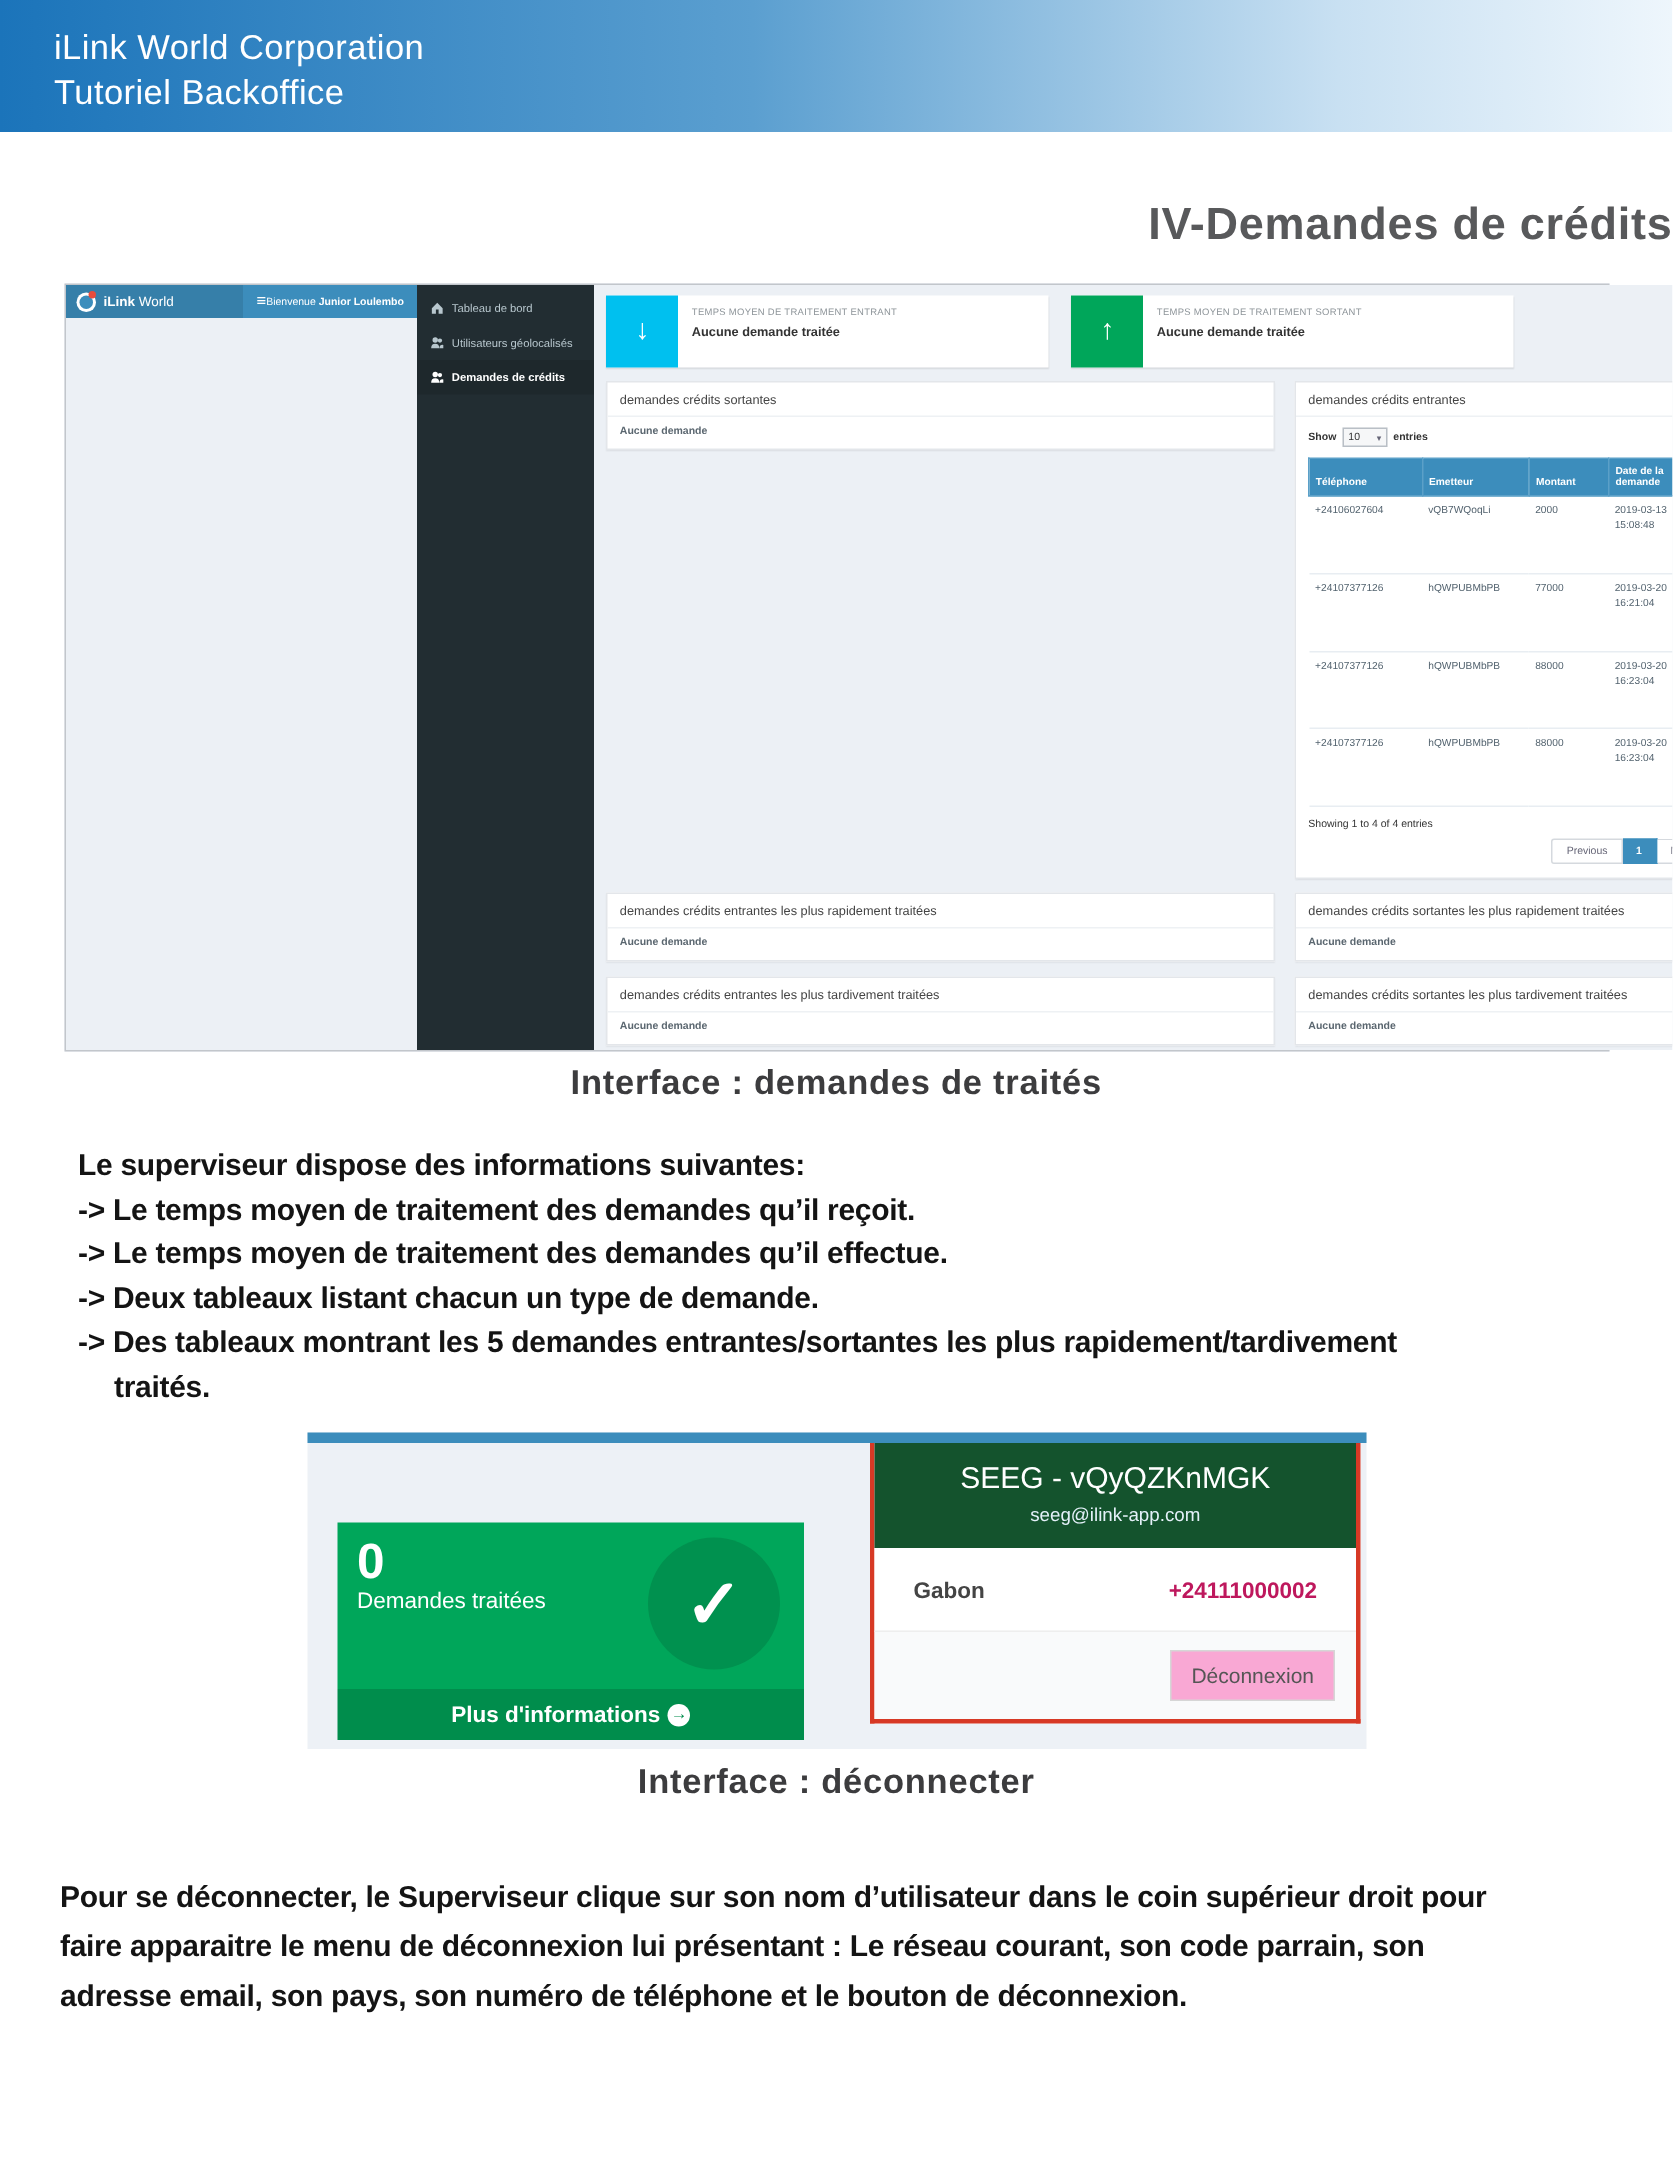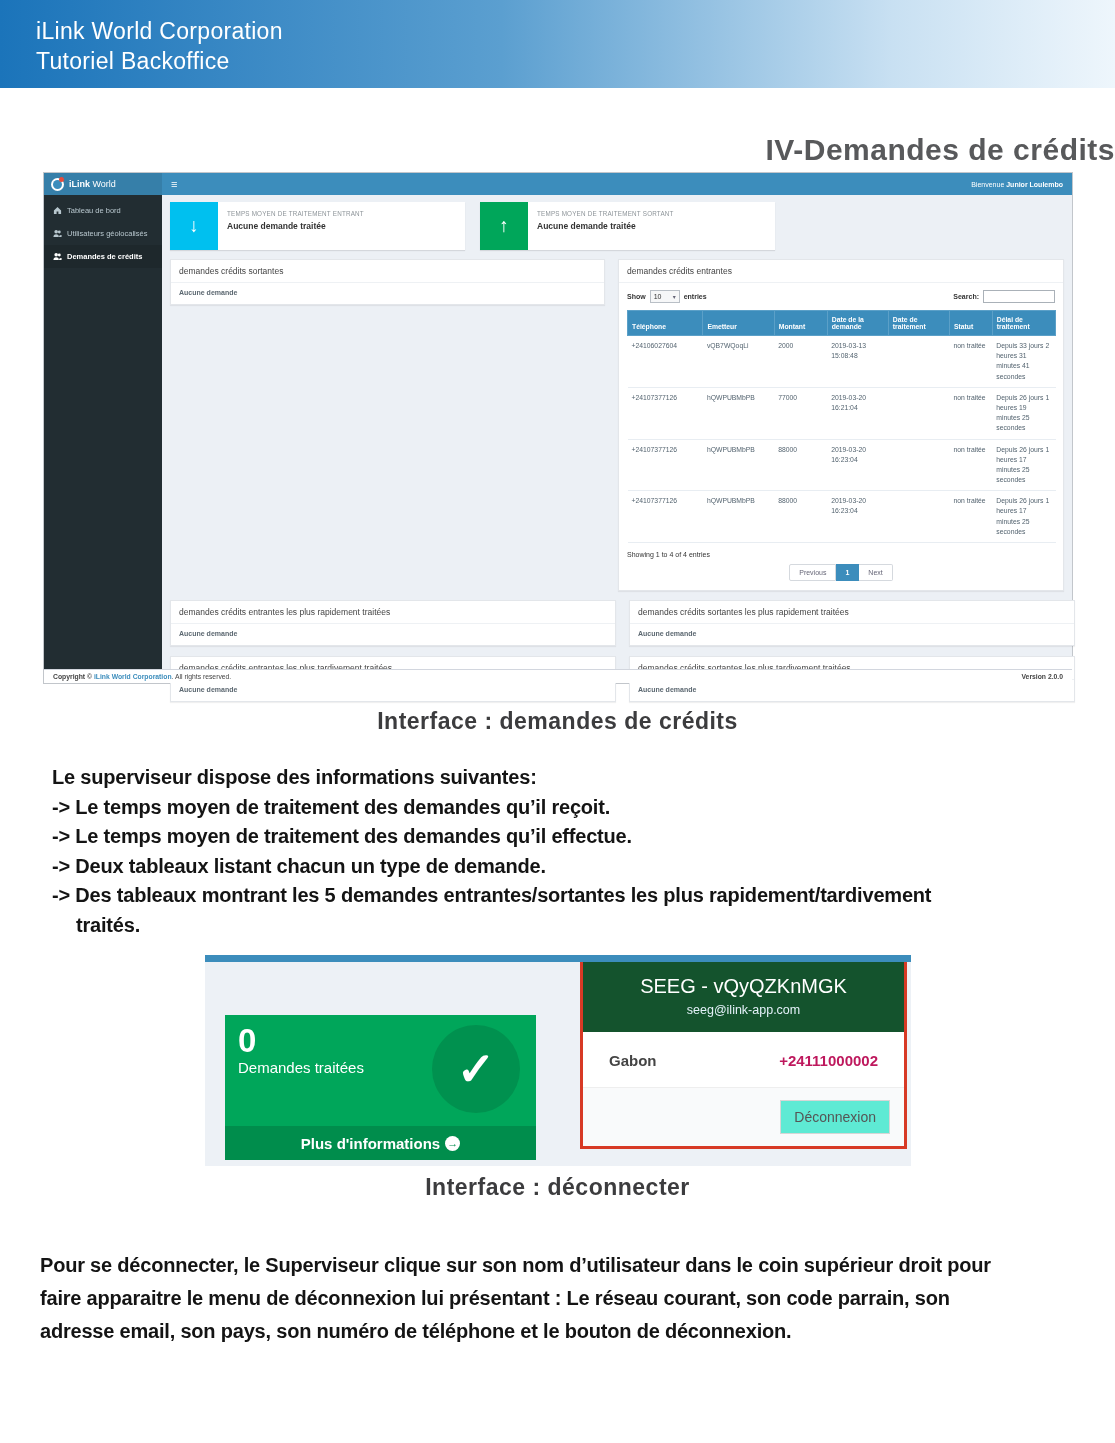--- a/index.html
+++ b/index.html
@@ -10,22 +10,22 @@
   
   .doc-header { position:absolute; top:0; left:0; width:1115px; height:88px;
     background:linear-gradient(to right,#1b74ba 0%,#5b9fd0 45%,#c8e0f2 80%,#eef6fc 100%);
     color:#fff; padding:16px 0 0 36px; }
   .doc-header .l1, .doc-header .l2 { font-size:23px; line-height:30px; font-weight:400; letter-spacing:.3px; }
 
   .doc-title { position:absolute; top:133px; left:0; width:1115px; text-align:right;
     font-size:30px; font-weight:700; color:#58595b; letter-spacing:.5px; }
 
   
-  .shot1 { position:absolute; top:172px; left:43px; width:1030px; height:512px;
-    border:1px solid #c2c6cb; display:flex; flex-direction:column; background:#ecf0f5; }
+  .shot1 { position:absolute; top:189px; left:43px; width:1030px; height:512px;
+    border:1px solid #c2c6cb; display:flex; flex-direction:row; background:#ecf0f5; }
   .nav { height:22px; display:flex; flex:0 0 auto; }
   .nav .logo { width:118px; background:#367fa9; color:#fff; display:flex; align-items:center; gap:5px; padding-left:7px; }
   .nav .logo .brand { font-size:9px; }
   .nav .logo .brand b { font-weight:700; }
   .globe { width:13px; height:13px; border-radius:50%; background:#fff; position:relative; flex:0 0 auto; }
   .globe::before { content:""; position:absolute; inset:2px; border-radius:50%; background:#3c8dbc; }
   .globe::after { content:""; position:absolute; top:-1px; right:0; width:5px; height:5px; border-radius:50%; background:#e74c3c; }
   .nav .bar { flex:1; background:#3c8dbc; color:#fff; display:flex; align-items:center; justify-content:space-between; padding:0 9px; }
   .nav .burger { font-size:11px; line-height:1; cursor:default; }
   .nav .welcome { font-size:7px; }
@@ -108,21 +108,21 @@
 
   .dropdown { position:absolute; right:4px; top:7px; width:327px;
     border:3px solid #d73925; border-top:none; background:#fff; }
   .dd-head { background:#14532d; text-align:center; padding:13px 8px 15px; }
   .dd-head .net { color:#fff; font-size:20px; }
   .dd-head .mail { color:#e4f1f9; font-size:12.5px; margin-top:5px; }
   .dd-body { background:#fff; display:flex; justify-content:space-between; padding:20px 26px 18px; }
   .dd-body .country { font-size:15px; font-weight:700; color:#444; }
   .dd-body .phone { font-size:15px; font-weight:700; color:#be185d; }
   .dd-foot { background:#f9fafb; border-top:1px solid #eee; padding:12px 14px; text-align:right; }
-  .btn-logout { display:inline-block; background:#5eead4; border:1px solid #d6d6d6; color:#555;
+  .btn-logout { display:inline-block; background:#f9a8d4; border:1px solid #d6d6d6; color:#555;
     font-size:14px; padding:8px 13px; font-family:inherit; }
 
   
   .doc-footer { position:absolute; top:1372px; left:0; width:1115px; height:71px; background:#2b6c9f;
     border:3px solid #15364e; display:flex; align-items:center; justify-content:center; }
   .doc-footer .t { color:#fff; font-size:19px; letter-spacing:.3px; margin-top:-8px; }
 </style>
 </head>
 <body>
 
@@ -308,21 +308,21 @@
 
       </div>
     </div>
 
     <div class="shot1-footer">
       <span class="cp"><b>Copyright © </b><a>iLink World Corporation</a><span>. All rights reserved.</span></span>
       <span class="ver">Version 2.0.0</span>
     </div>
   </div>
 
-  <div class="caption cap1">Interface : demandes de crédits</div>
+  <div class="caption cap1">Interface : demandes de traités</div>
 
   <div class="para1">
     <div>Le superviseur dispose des informations suivantes:</div>
     <div class="bullet">-&gt; Le temps moyen de traitement des demandes qu’il reçoit.</div>
     <div class="bullet">-&gt; Le temps moyen de traitement des demandes qu’il effectue.</div>
     <div class="bullet">-&gt; Deux tableaux listant chacun un type de demande.</div>
     <div class="bullet">-&gt; Des tableaux montrant les 5 demandes entrantes/sortantes les plus rapidement/tardivement traités.</div>
   </div>
 
   <div class="shot2">

